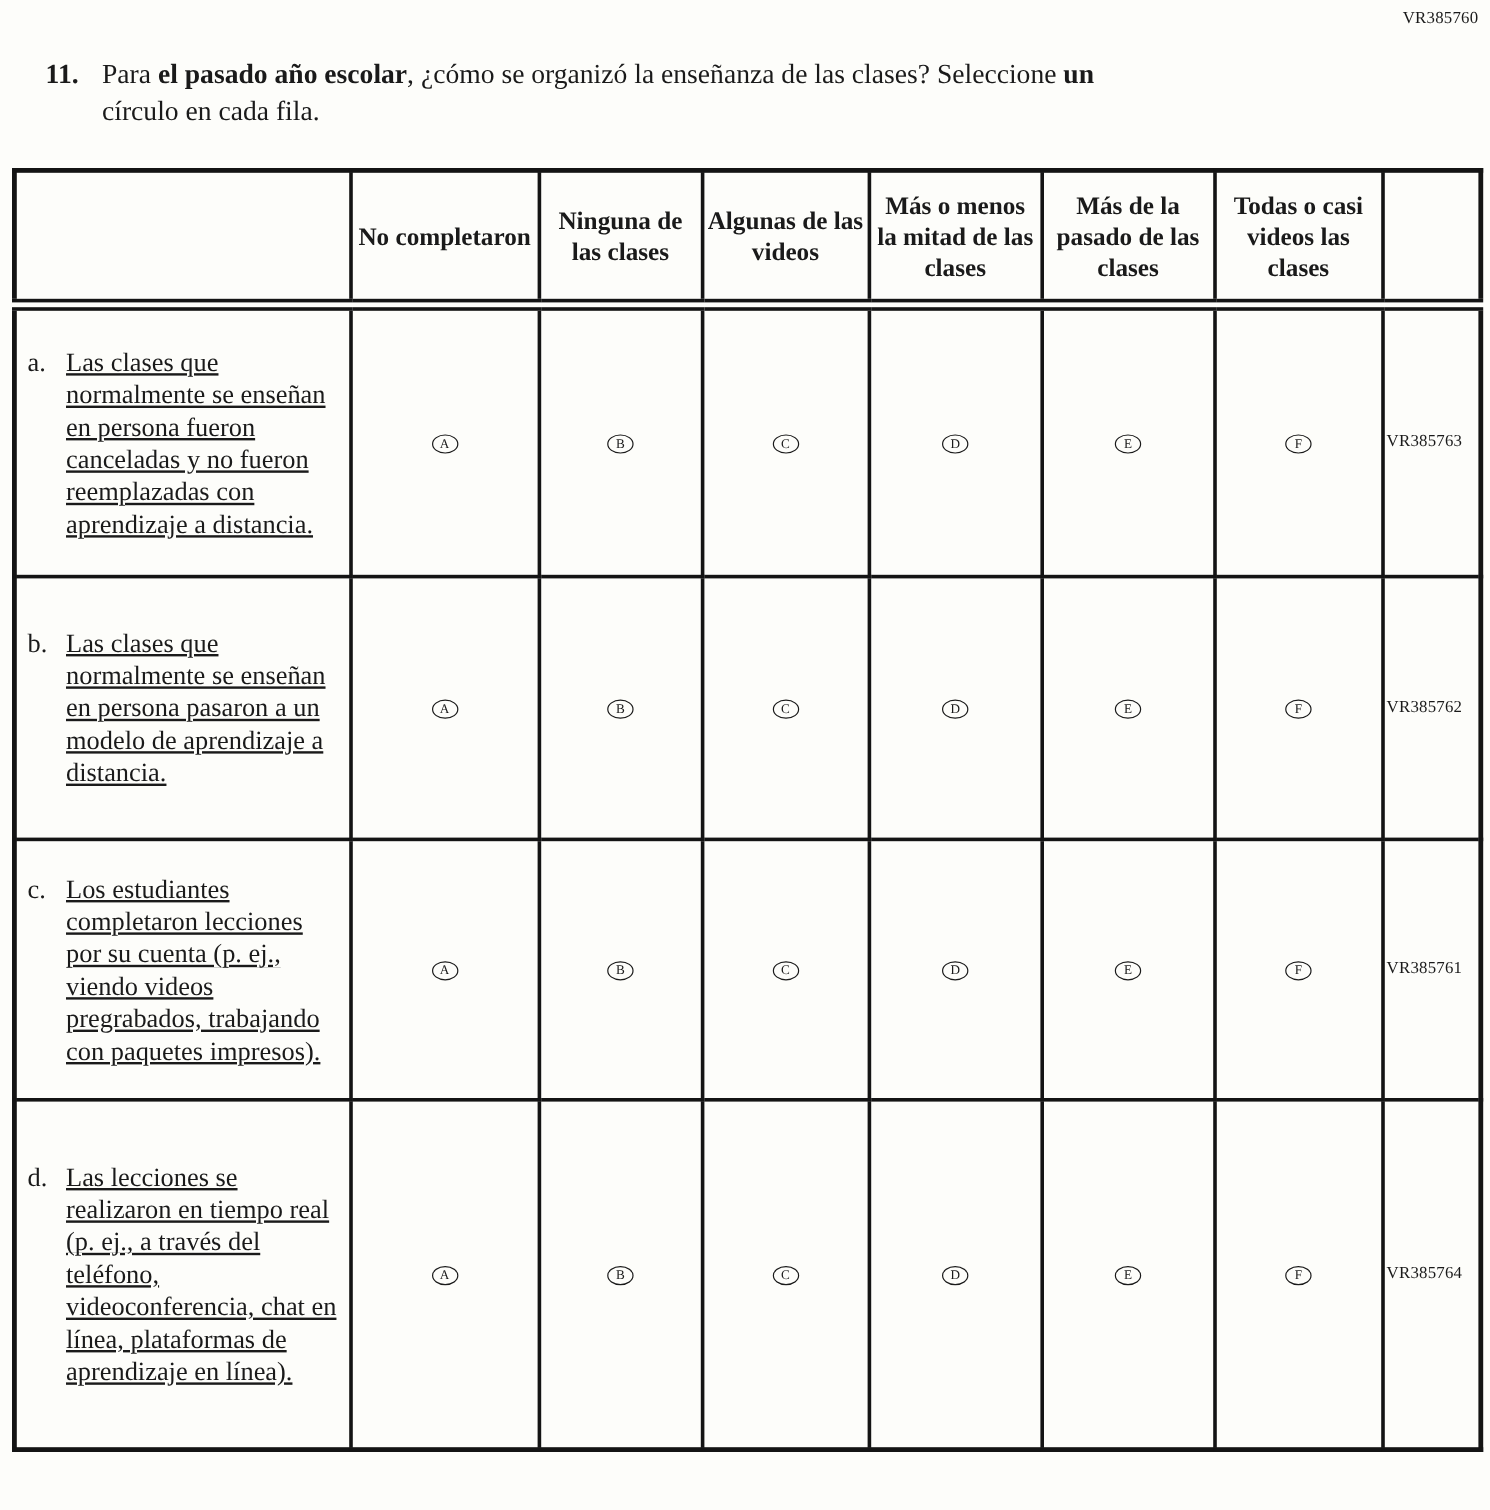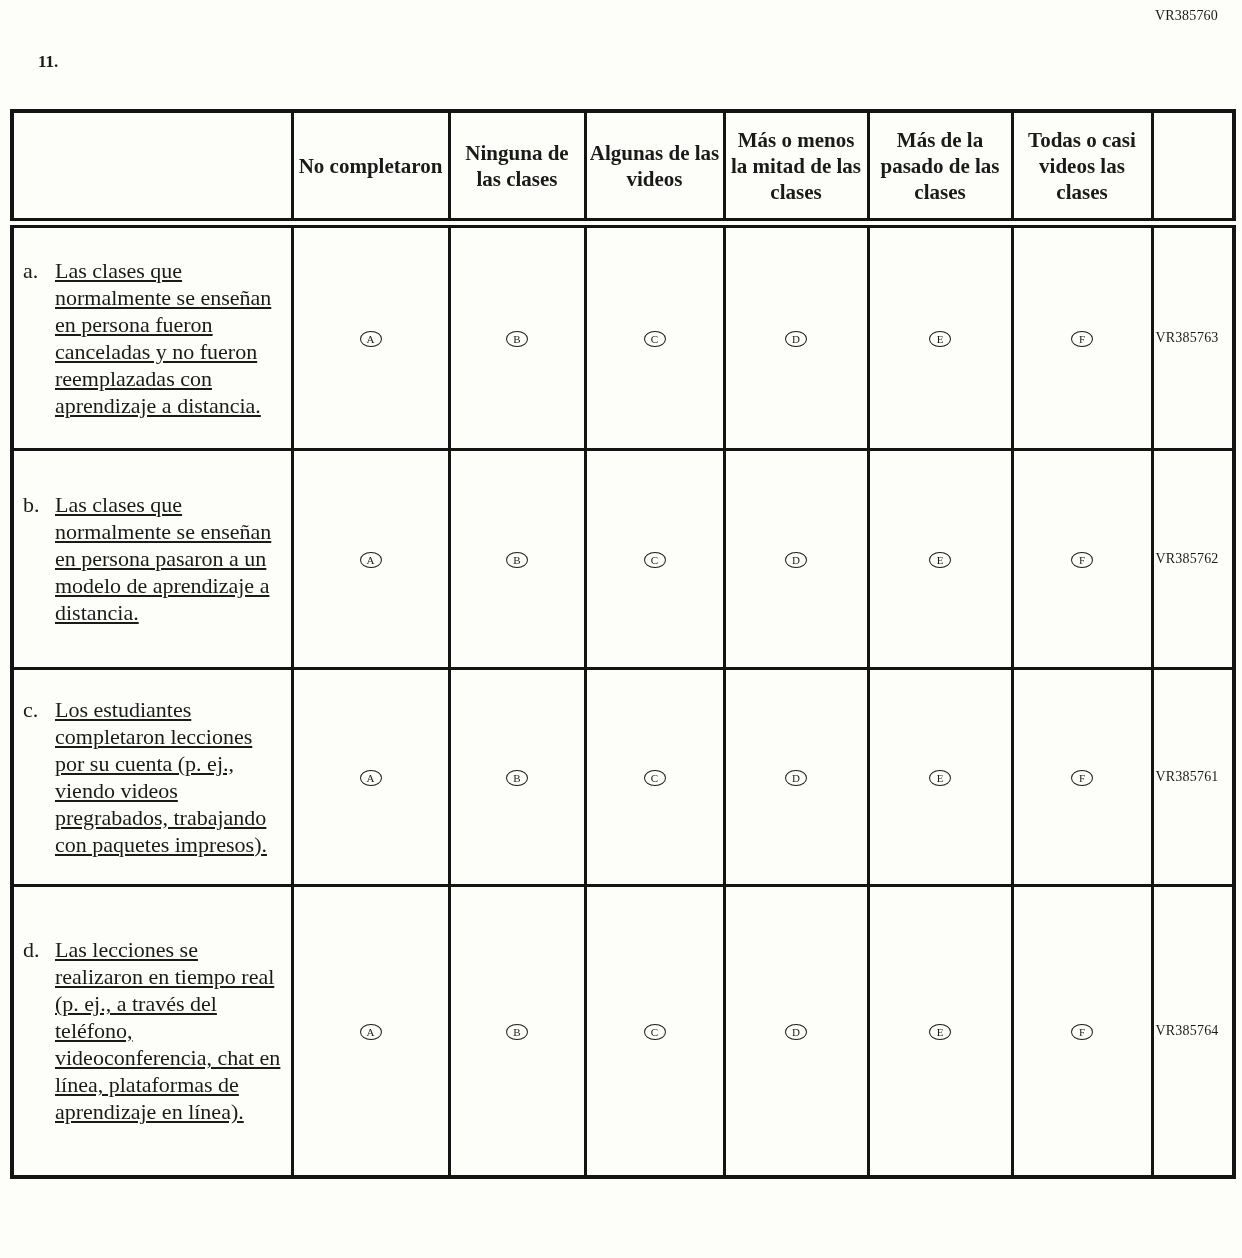--- a/index.html
+++ b/index.html
@@ -6,28 +6,28 @@
   html, body {
     margin: 0; padding: 0;
     width: 1242px; height: 1258px;
     background: #fdfdfa;
     color: #1a1a1a;
     font-family: "Liberation Serif", "DejaVu Serif", serif;
   }
   .page { position: relative; width: 1242px; height: 1258px; overflow: hidden; }
 
   .page-code {
-    position: absolute; top: 8px; right: 24px;
+    position: absolute; top: 8px; right: 10px;
     font-size: 14px; letter-spacing: 0.2px;
   }
 
   .question {
     display: flex;
     margin: 46px 0 0 38px;
-    font-size: 17px;
+    font-size: 23px;
     line-height: 31px;
   }
   .q-num { font-weight: bold; width: 47px; flex: none; }
   .q-text { width: 1050px; }
   .q-text strong { font-weight: bold; }
   .q-line2 { display: block; }
 
   table.grid {
     table-layout: fixed;
     border-collapse: collapse;
@@ -91,20 +91,21 @@
 </style>
 </head>
 <body>
 
 <div class="page">
 
   <div class="page-code">VR385760</div>
 
   <div class="question">
     <div class="q-num">11.</div>
+    <div class="q-text"><span>Para </span><strong>el pasado año escolar</strong><span>, ¿cómo se organizó la enseñanza de las clases? Seleccione </span><strong>un</strong><span class="q-line2">círculo en cada fila.</span></div>
   </div>
 
   <table class="grid">
     <colgroup>
       <col style="width:280px">
       <col style="width:157px">
       <col style="width:136px">
       <col style="width:139px">
       <col style="width:144px">
       <col style="width:144px">

